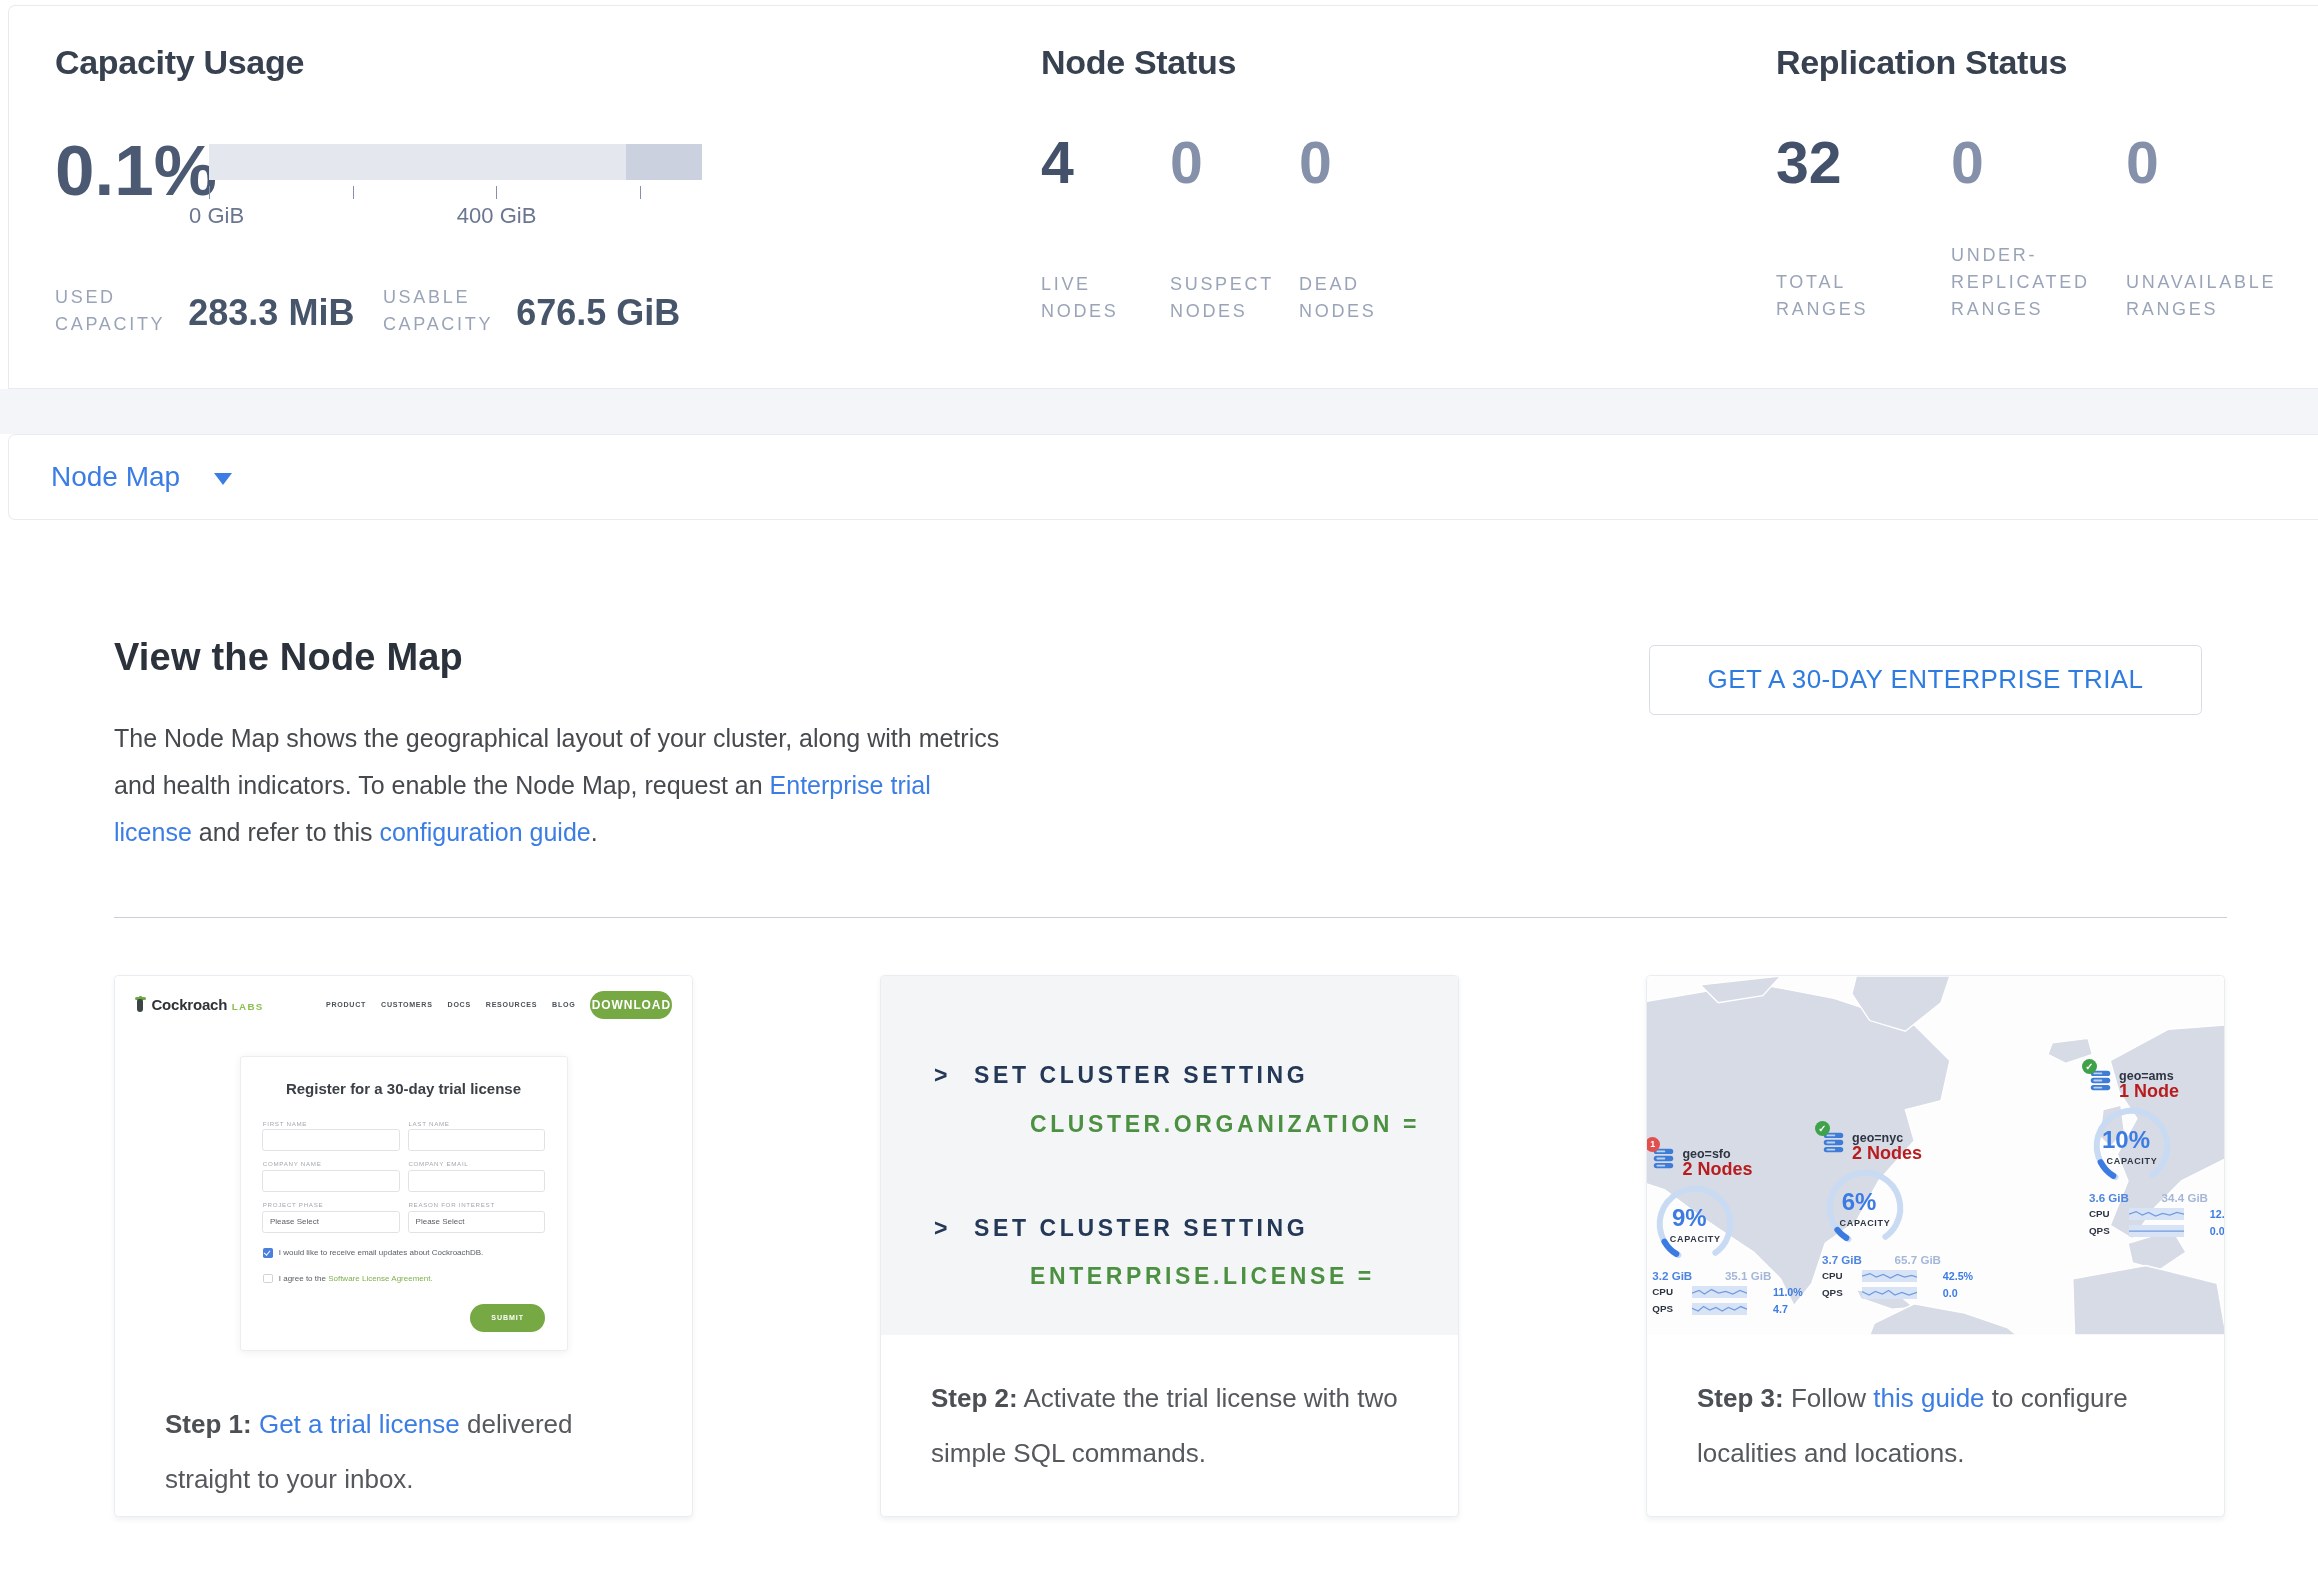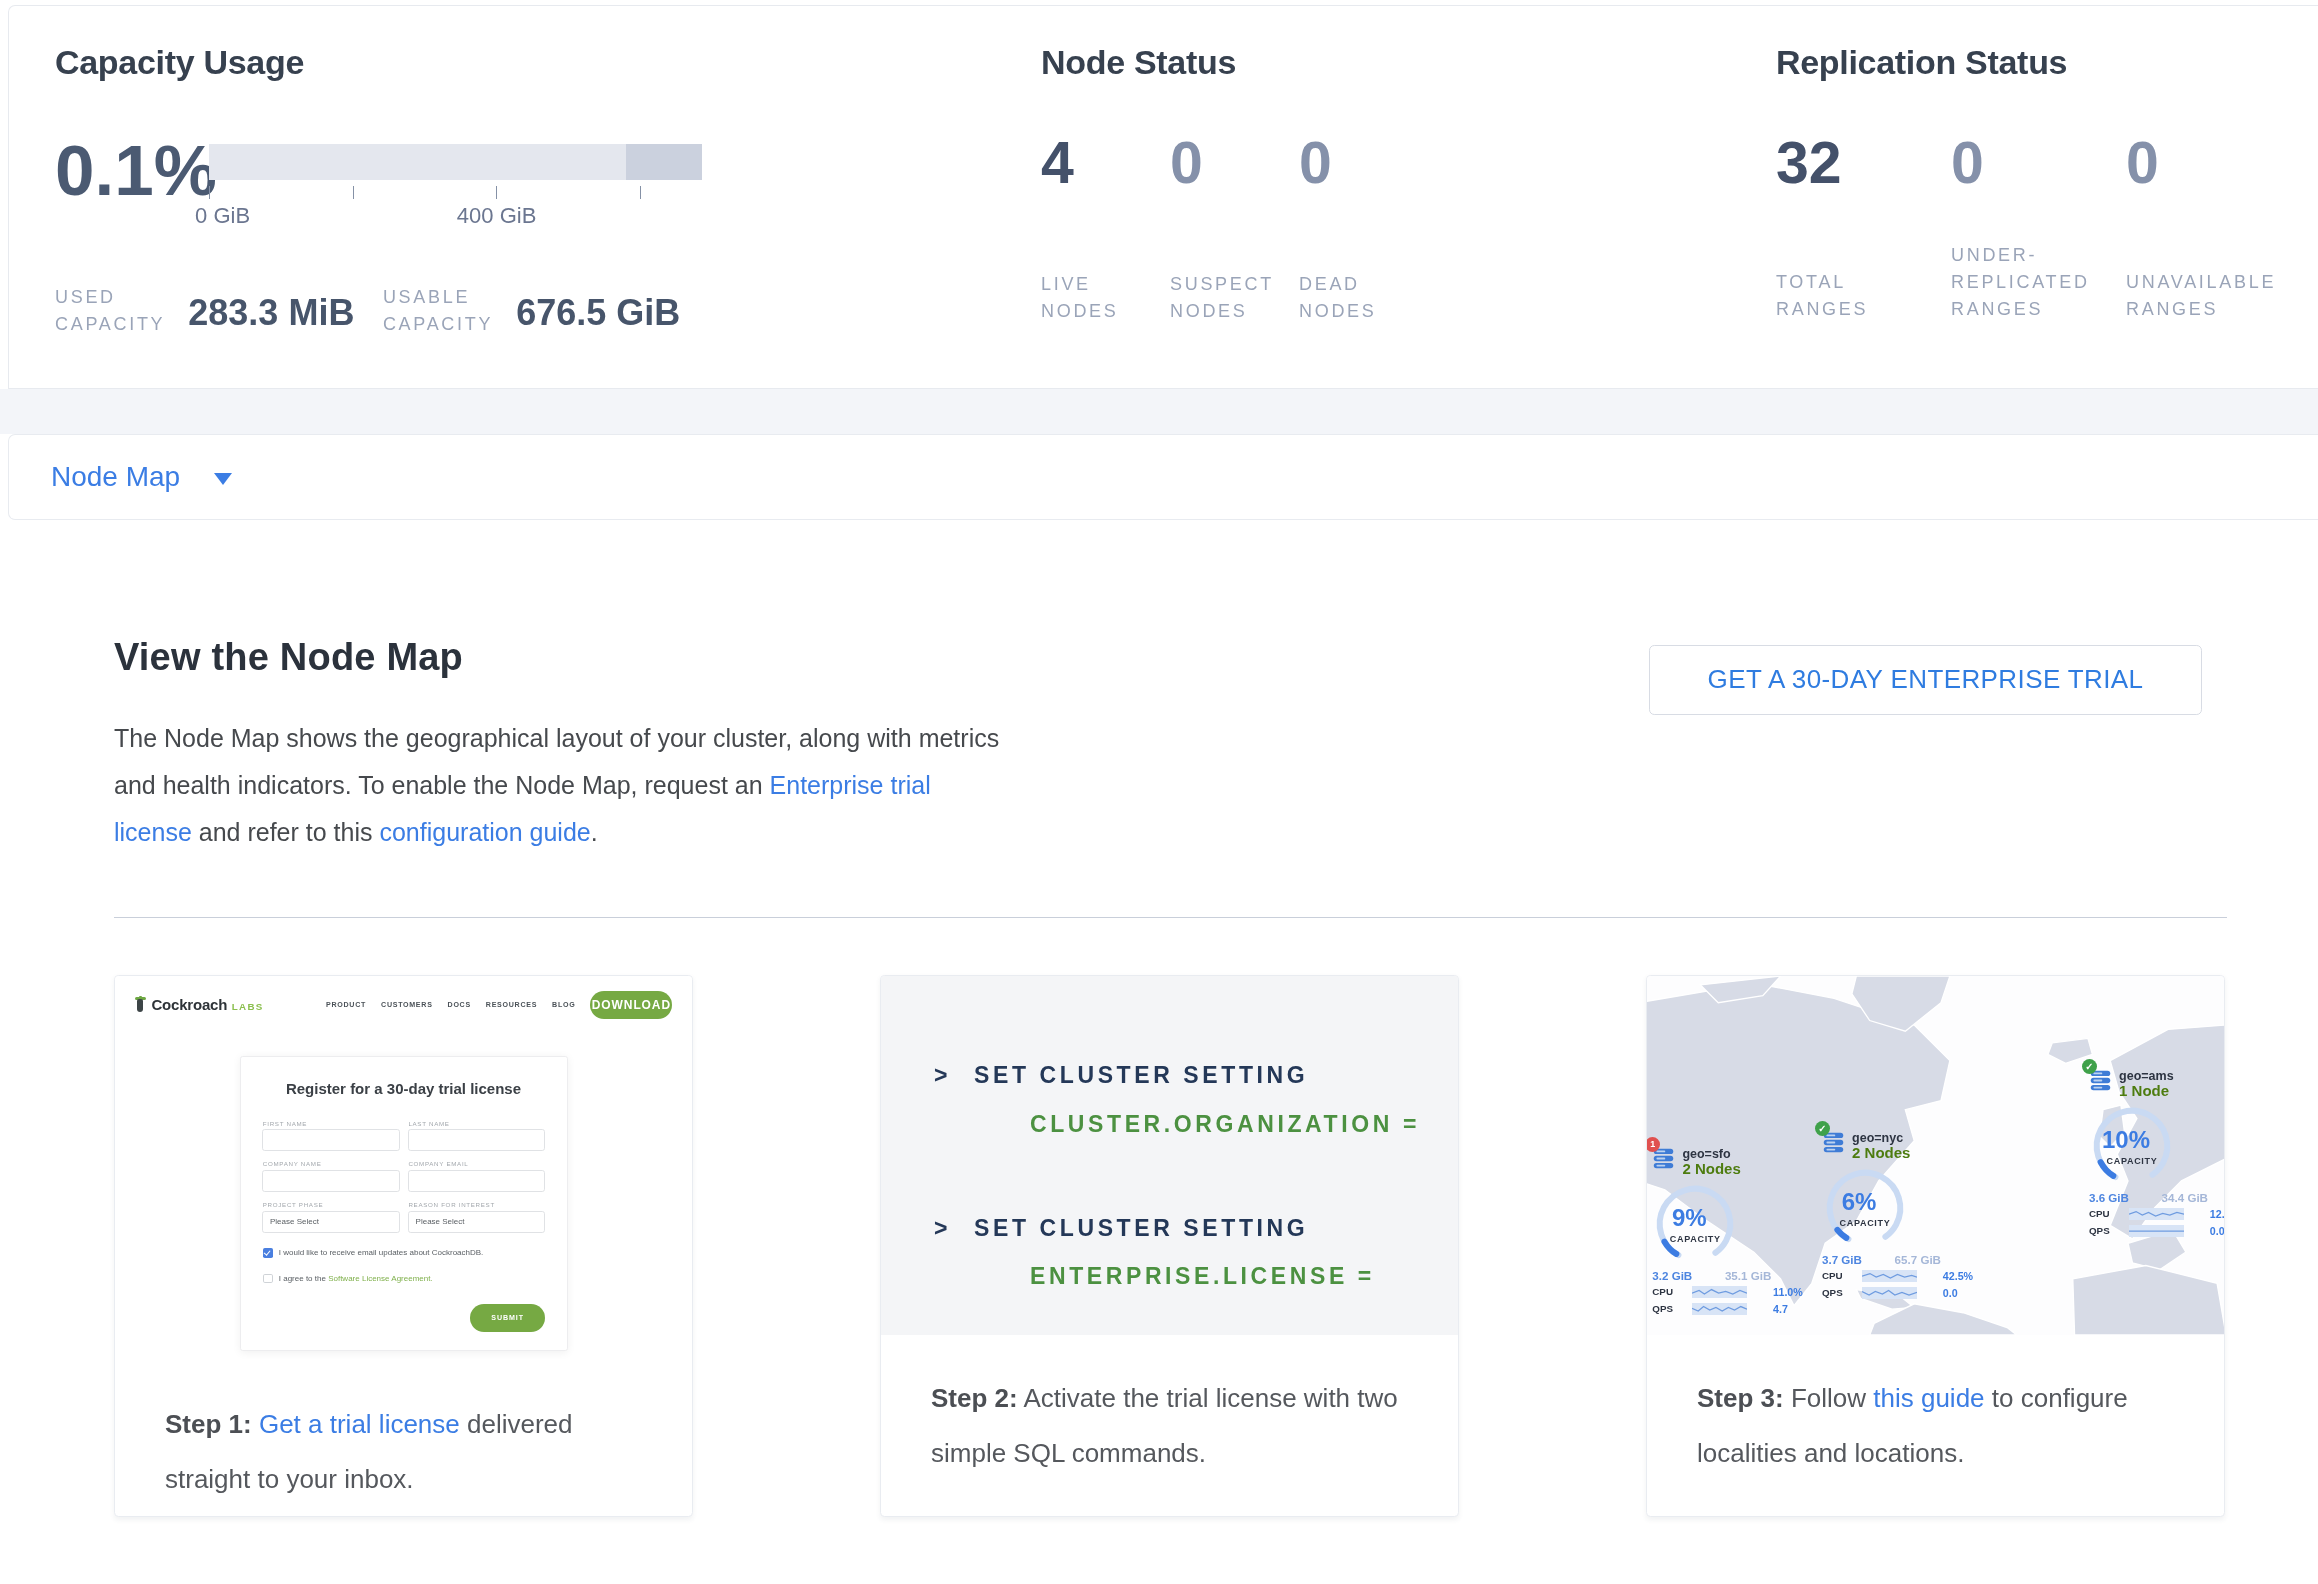--- a/index.html
+++ b/index.html
@@ -108,21 +108,21 @@
   .map-area { position:relative; height:359px; background:#fdfdfe; overflow:hidden; }
   .map-svg { position:absolute; left:0; top:0; }
   .locality { position:absolute; width:152px; }
   .loc-head { display:flex; align-items:flex-start; position:relative; }
   .loc-badge { position:absolute; left:-7.1px; top:-10.7px; width:15px; height:15px; border-radius:50%;
     color:#fff; font-size:9px; font-weight:700; text-align:center; line-height:15px; z-index:2; }
   .loc-badge.err { background:#e0504f; }
   .loc-badge.ok { background:#3fa14a; font-size:9.8px; }
   .db-icon { width:23px; height:23px; flex:none; margin-right:7.1px; }
   .loc-name { font-size:12.5px; font-weight:700; color:#2d3442; line-height:14.3px; }
-  .loc-nodes { font-size:15px; font-weight:700; color:#4d7c0f; line-height:14.3px; }
+  .loc-nodes { font-size:18px; font-weight:700; color:#b91c1c; line-height:14.3px; }
   .gauge-wrap { position:relative; width:86px; height:86px; margin-top:5.3px; }
   .gauge-pct { position:absolute; left:0; right:12px; top:23px; text-align:center; font-size:24px; font-weight:700; color:#3c7ce2; }
   .gauge-cap { position:absolute; left:0; right:0; top:53px; text-align:center; font-size:9px; font-weight:700;
     letter-spacing:0.7px; color:#2d3442; }
   .gauge-vals { display:flex; justify-content:space-between; width:119px; margin-top:1.8px; font-size:11.6px; font-weight:700; }
   .gv-used { color:#4d85e0; }
   .gv-total { color:#a5b7d8; }
   .metric-row { display:flex; align-items:flex-start; width:125px; margin-top:4.5px;gap:19px; }
   .metric-label { width:30px; font-size:9.8px; font-weight:700; color:#2d3442; }
   .spark { width:55px; height:11.6px; background:#d8e4f6; margin-right:7.1px; flex:none; }
@@ -141,21 +141,21 @@
         <div class="cap-bar">
           <div class="cap-bar-dark"></div>
         </div>
         <div class="cap-ticks">
           <div class="cap-tick" style="left:0;"></div>
           <div class="cap-tick" style="left:144px;"></div>
           <div class="cap-tick" style="left:287px;"></div>
           <div class="cap-tick" style="left:431px;"></div>
         </div>
         <div class="cap-tick-labels">
-          <div class="cap-tick-label" style="left:14px;">0 GiB</div>
+          <div class="cap-tick-label" style="left:8px;">0 GiB</div>
           <div class="cap-tick-label" style="left:288px;">400 GiB</div>
         </div>
       </div>
     </div>
     <div class="cap-details">
       <div class="stat-label">
         <div>USED</div>
         <div>CAPACITY</div>
       </div>
       <div class="cap-detail-value">283.3 MiB</div>

